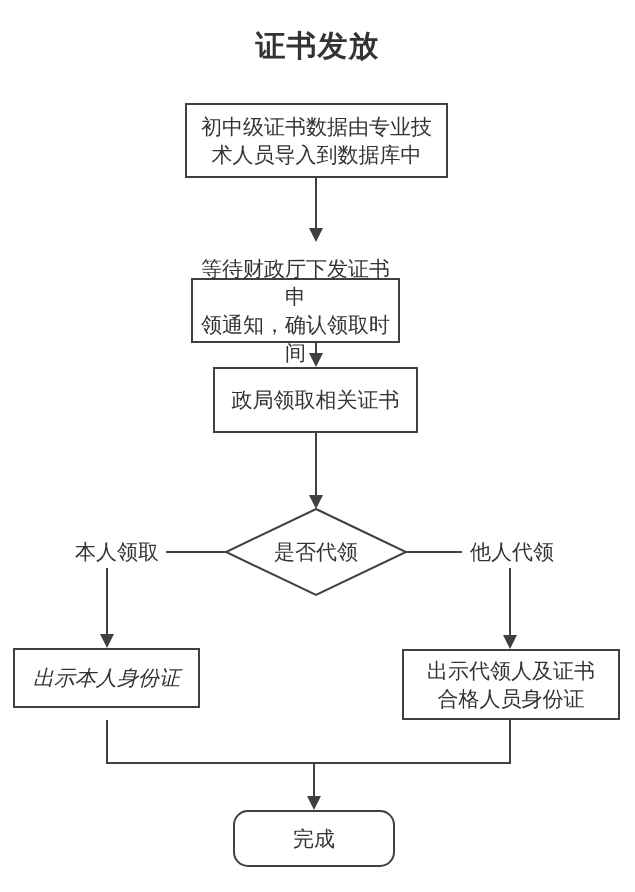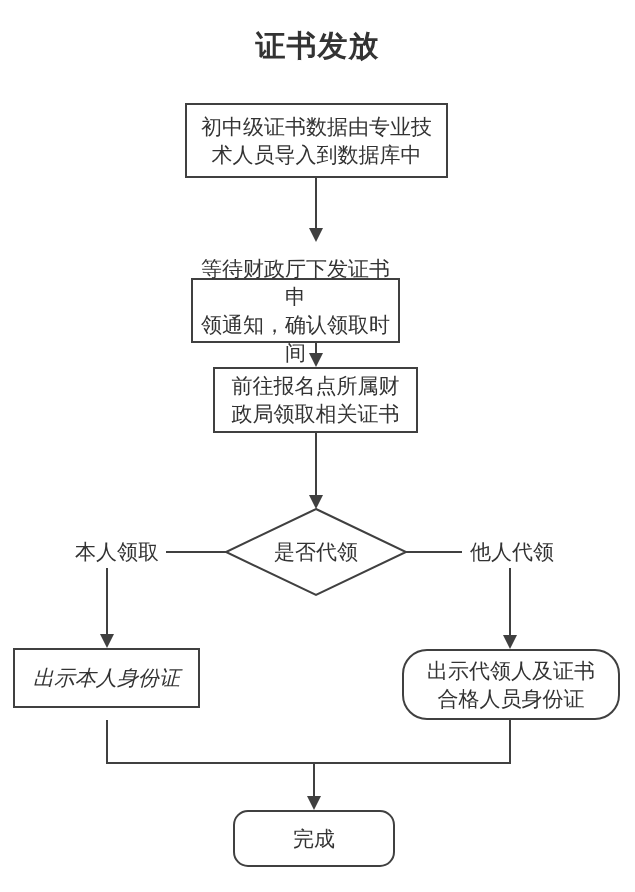--- a/index.html
+++ b/index.html
@@ -63,21 +63,21 @@
     justify-content: center;
     text-align: center;
     font-size: 21px;
     line-height: 28px;
     color: var(--text);
   }
   .n-step1 { left: 185px; top: 103px; width: 263px; height: 75px; }
   .n-step2 { left: 191px; top: 242px; width: 209px; height: 65px; margin-top: 36px; }
   .n-step3 { left: 213px; top: 367px; width: 205px; height: 66px; }
   .n-self  { left: 13px;  top: 648px; width: 187px; height: 60px; font-style: italic; }
-  .n-proxy { left: 402px; top: 649px; width: 218px; height: 71px; border-radius: 25px; }
+  .n-proxy { left: 402px; top: 649px; width: 218px; height: 71px; }
   .n-end   { left: 233px; top: 810px; width: 162px; height: 57px; border-radius: 15px; }
   .floating-text {
     position: absolute;
     text-align: center;
     font-size: 21px;
     line-height: 28px;
     color: var(--text);
     background: transparent;
   }
   .decision-text { left: 256px; top: 538px; width: 120px; }
@@ -148,21 +148,20 @@
     <div>初中级证书数据由专业技</div>
     <div>术人员导入到数据库中</div>
   </div>
 
   <div class="node n-step2">
     <div>等待财政厅下发证书申</div>
     <div>领通知，确认领取时间</div>
   </div>
 
   <div class="node n-step3">
-    <div>前往报名点所属财</div>
     <div>政局领取相关证书</div>
   </div>
 
   <div class="floating-text decision-text">是否代领</div>
 
   <div class="floating-text label-left">本人领取</div>
 
   <div class="floating-text label-right">他人代领</div>
 
   <div class="node n-self">

